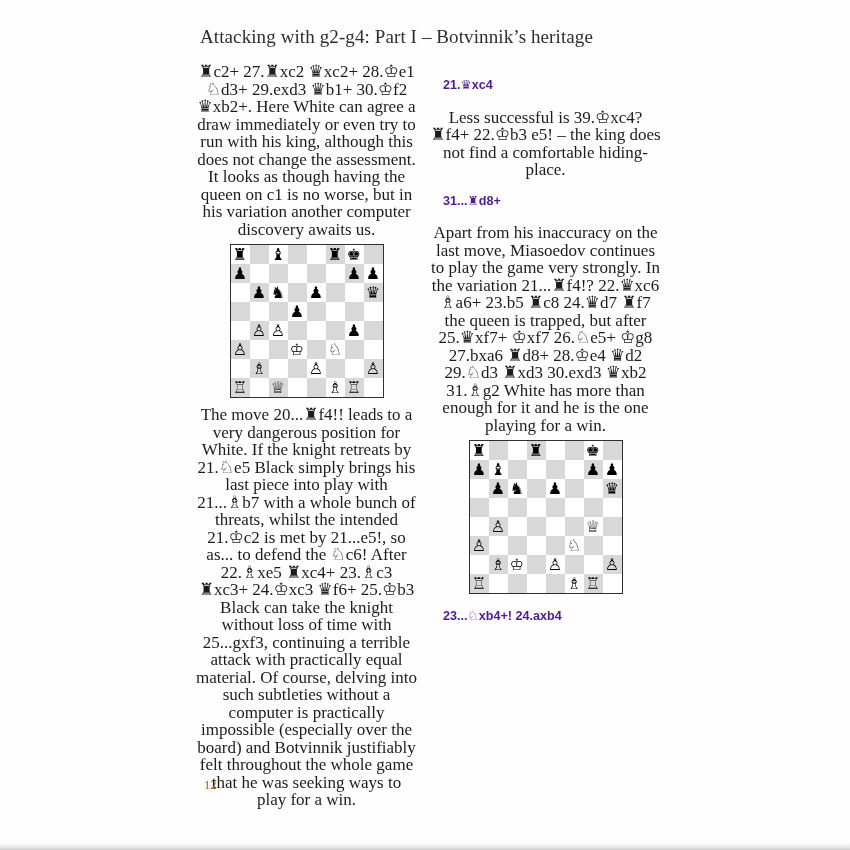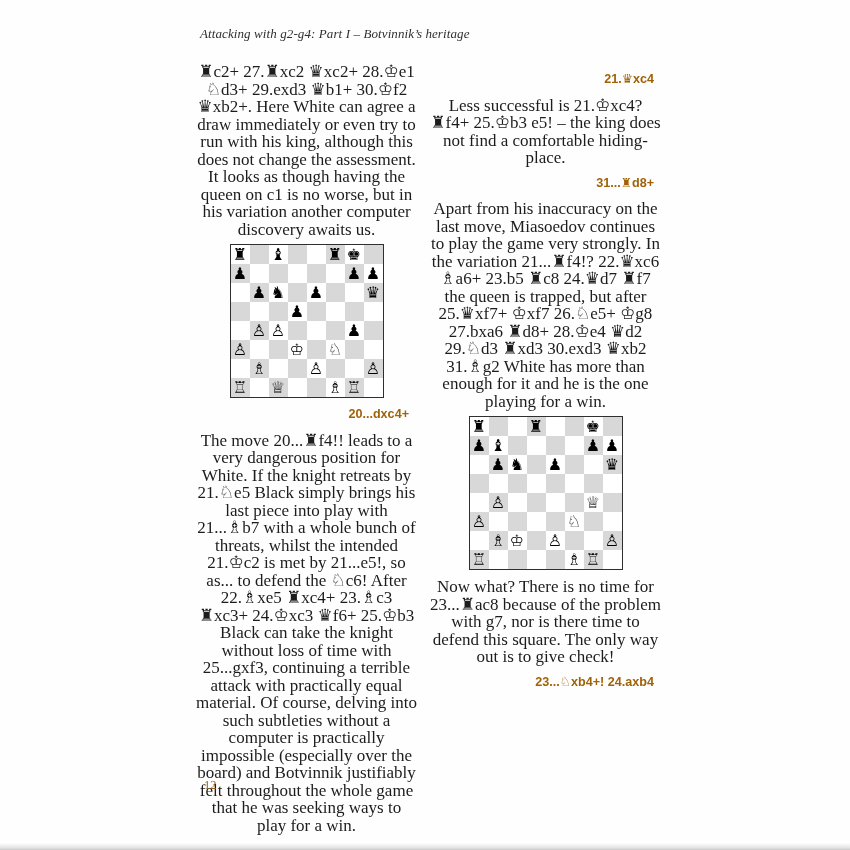--- a/index.html
+++ b/index.html
@@ -4,34 +4,34 @@
 <style>
   html,body{margin:0;padding:0;}
   body{
     width:850px;height:850px;position:relative;overflow:hidden;
     background:#fefefe;
     font-family:"Liberation Serif","DejaVu Serif","DejaVu Sans",serif;
     color:#1c1c1c;
   }
   .running-header{
     position:absolute;left:200px;top:26px;
-    font-style:italic;font-size:13px;color:#2e2e2e;
+    font-size:19px;color:#2e2e2e;
     letter-spacing:0.1px;
     text-align:right;
   }
   .column{position:absolute;top:63px;}
   .col-left{left:196px;width:221px;}
   .col-right{left:429px;width:233px;}
   .body-text{
     margin:0;font-size:17px;line-height:17.5px;text-align:center;
     color:#1c1c1c;
   }
   .move-heading{
-    margin:8px;font-family:"Liberation Sans","DejaVu Sans",sans-serif;
-    font-weight:bold;font-size:12.6px;line-height:17.5px;color:#a16207;text-align:right;
+    margin:14px;font-family:"Liberation Sans","DejaVu Sans",sans-serif;
+    font-weight:bold;font-size:12.6px;line-height:17.5px;color:#4c1d95;
   }
   .diagram{
     width:152px;margin:6px auto 8px auto;
     border:1.5px solid #2f2f2f;
     display:grid;
     grid-template-columns:repeat(8,19px);
     grid-template-rows:repeat(8,19px);
     background:#fff;
   }
   .sq{width:19px;height:19px;display:flex;align-items:center;justify-content:center;}
@@ -166,27 +166,26 @@
       <div class="sq light"></div>
       <div class="sq dark"></div>
       <div class="sq light">
         <span class="piece">♗</span>
       </div>
       <div class="sq dark">
         <span class="piece">♖</span>
       </div>
       <div class="sq light"></div>
     </div>
-  <p class="move-heading">20...dxc4+</p>
   <p class="body-text">The move 20...♜f4!! leads to a very dangerous position for White. If the knight retreats by 21.♘e5 Black simply brings his last piece into play with 21...♗b7 with a whole bunch of threats, whilst the intended 21.♔c2 is met by 21...e5!, so as... to defend the ♘c6! After 22.♗xe5 ♜xc4+ 23.♗c3 ♜xc3+ 24.♔xc3 ♛f6+ 25.♔b3 Black can take the knight without loss of time with 25...gxf3, continuing a terrible attack with practically equal material. Of course, delving into such subtleties without a computer is practically impossible (especially over the board) and Botvinnik justifiably felt throughout the whole game that he was seeking ways to play for a win.</p>
 </div>
 
 <div class="column col-right">
   <p class="move-heading">21.♛xc4</p>
-  <p class="body-text">Less successful is 21.♔xc4? ♜f4+ 25.♔b3 e5! – the king does not find a comfortable hiding-place.</p>
+  <p class="body-text">Less successful is 39.♔xc4? ♜f4+ 22.♔b3 e5! – the king does not find a comfortable hiding-place.</p>
   <p class="move-heading">31...♜d8+</p>
   <p class="body-text">Apart from his inaccuracy on the last move, Miasoedov continues to play the game very strongly. In the variation 21...♜f4!? 22.♛xc6 ♗a6+ 23.b5 ♜c8 24.♛d7 ♜f7 the queen is trapped, but after 25.♛xf7+ ♔xf7 26.♘e5+ ♔g8 27.bxa6 ♜d8+ 28.♔e4 ♛d2 29.♘d3 ♜xd3 30.exd3 ♛xb2 31.♗g2 White has more than enough for it and he is the one playing for a win.</p>
   <div class="diagram">
       <div class="sq light">
         <span class="piece">♜</span>
       </div>
       <div class="sq dark"></div>
       <div class="sq light"></div>
       <div class="sq dark">
         <span class="piece">♜</span>
@@ -285,18 +284,17 @@
       <div class="sq light"></div>
       <div class="sq dark"></div>
       <div class="sq light">
         <span class="piece">♗</span>
       </div>
       <div class="sq dark">
         <span class="piece">♖</span>
       </div>
       <div class="sq light"></div>
     </div>
-  <p class="body-text">Now what? There is no time for 23...♜ac8 because of the problem with g7, nor is there time to defend this square. The only way out is to give check!</p>
   <p class="move-heading">23...♘xb4+! 24.axb4</p>
 </div>
 
 <div class="page-number">12</div>
 <div class="page-bottom-edge"></div>
 
 </body></html>

